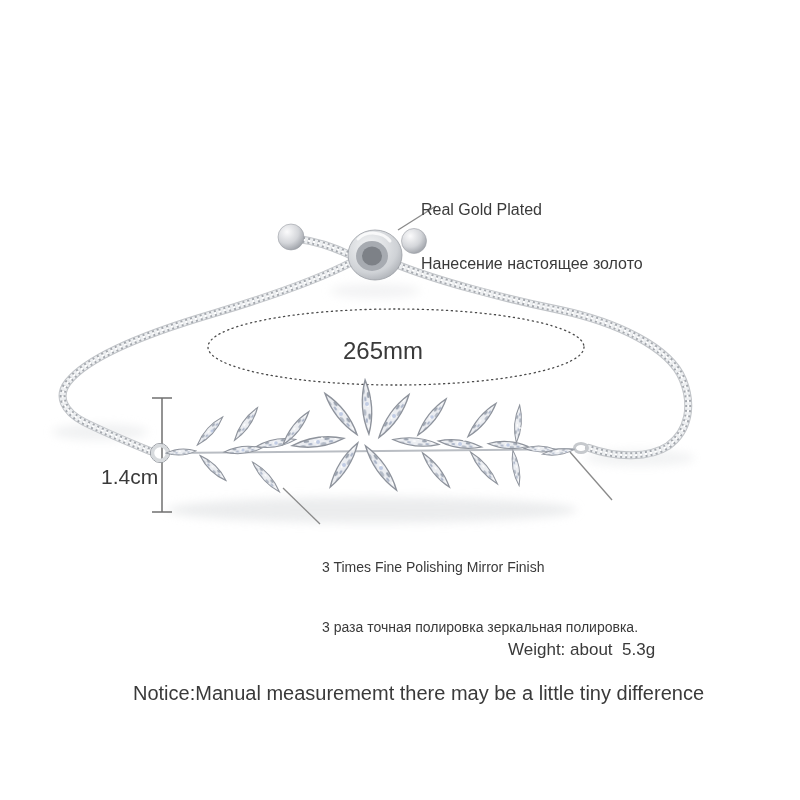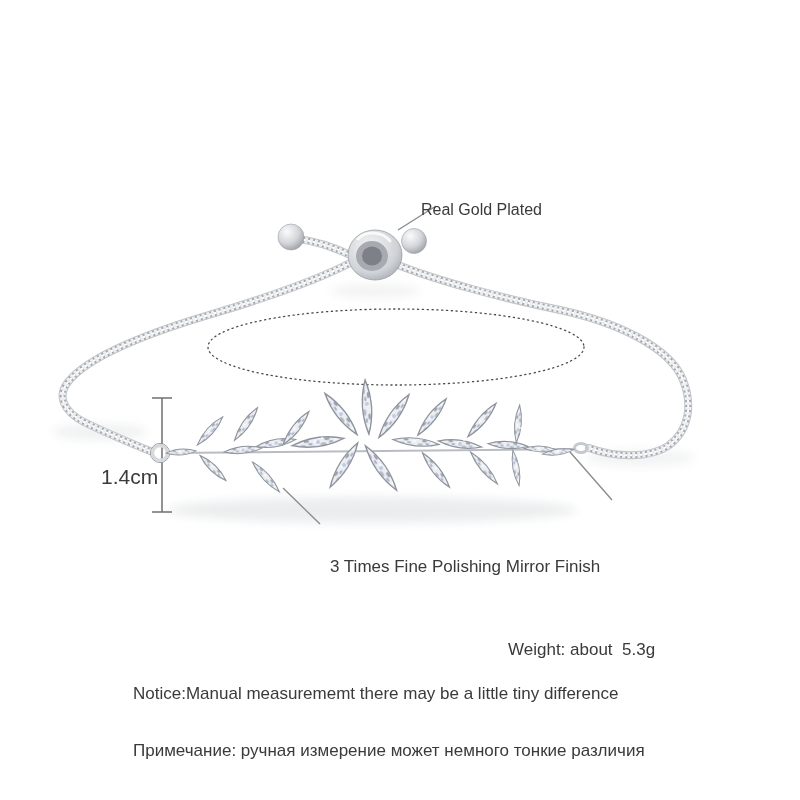--- a/index.html
+++ b/index.html
@@ -4,23 +4,23 @@
 <style>
   html,body{margin:0;padding:0;background:#ffffff;}
   .stage{position:relative;width:800px;height:800px;background:#ffffff;overflow:hidden;
          font-family:"Liberation Sans", sans-serif;color:var(--c-text,#3a3a3a);}
   .stage svg{position:absolute;left:0;top:0;}
   .ann{position:absolute;font-size:16px;line-height:18px;white-space:pre;color:var(--c-text,#3a3a3a);}
   #a-gold{left:421px;top:165px;line-height:18px;}
   #a-len{left:303px;top:338px;width:160px;text-align:center;font-size:24px;line-height:26px;}
   #a-h{left:101px;top:468px;font-size:21px;}
   #a-zircon{left:620px;top:482px;line-height:17px;}
-  #a-polish{left:330px;top:517px;font-size:17px;line-height:20px;}
+  #a-polish{left:322px;top:517px;font-size:14px;line-height:20px;}
   #a-weight{left:508px;top:605px;font-size:17px;line-height:18px;}
-  #a-notice{left:133px;top:646px;font-size:17px;line-height:19px;}
+  #a-notice{left:133px;top:646px;font-size:20px;line-height:19px;}
   .leafshape{fill:url(#pave);stroke:#8e939c;stroke-width:1;vector-effect:non-scaling-stroke;}
   .ch1{stroke:#c2c5c9;stroke-width:8;fill:none;stroke-linecap:round;}
   .ch2{stroke:#edeff1;stroke-width:6;fill:none;stroke-linecap:round;}
   .ch3{stroke:#a4a8ae;stroke-width:6;fill:none;stroke-dasharray:2 3;}
   .ch4{stroke:#ffffff;stroke-width:2;fill:none;stroke-dasharray:2.5 2.5;}
   .leader{stroke:var(--c-leader-line,#8a8a8a);stroke-width:1.3;fill:none;}
   .measure{stroke:var(--c-measure-line,#6f6f6f);stroke-width:1.5;fill:none;}
 </style>
 </head>
 <body>
@@ -158,32 +158,34 @@
         <circle cx="322" cy="438" r="1" fill="#ffffff"></circle>
       <circle cx="350" cy="470" r="1" fill="#ffffff"></circle>
         <circle cx="464" cy="440" r="1" fill="#ffffff"></circle>
       <circle cx="520" cy="428" r="1" fill="#ffffff"></circle>
         <circle cx="558" cy="451" r="1" fill="#ffffff"></circle>
     </g>
   </svg>
 
   <div class="ann" id="a-gold">
     <div>Real Gold Plated</div>
+    <div>Нанесение настоящее золото</div>
   </div>
 
+  <div class="ann" id="a-len">265mm</div>
 
   <div class="ann" id="a-h">1.4cm</div>
 
 
   <div class="ann" id="a-polish">
     <div>3 Times Fine Polishing Mirror Finish</div>
+    <div>3 раза точная полировка зеркальная полировка.</div>
   </div>
 
   <div class="ann" id="a-weight">
     <div>Weight: about  5.3g</div>
   </div>
 
   <div class="ann" id="a-notice">
     <div>Notice:Manual measurememt there may be a little tiny difference</div>
-    <div>Примечание: ручная измерение может немного тонкие различия</div>
   </div>
 
 </div>
 
 </body></html>

